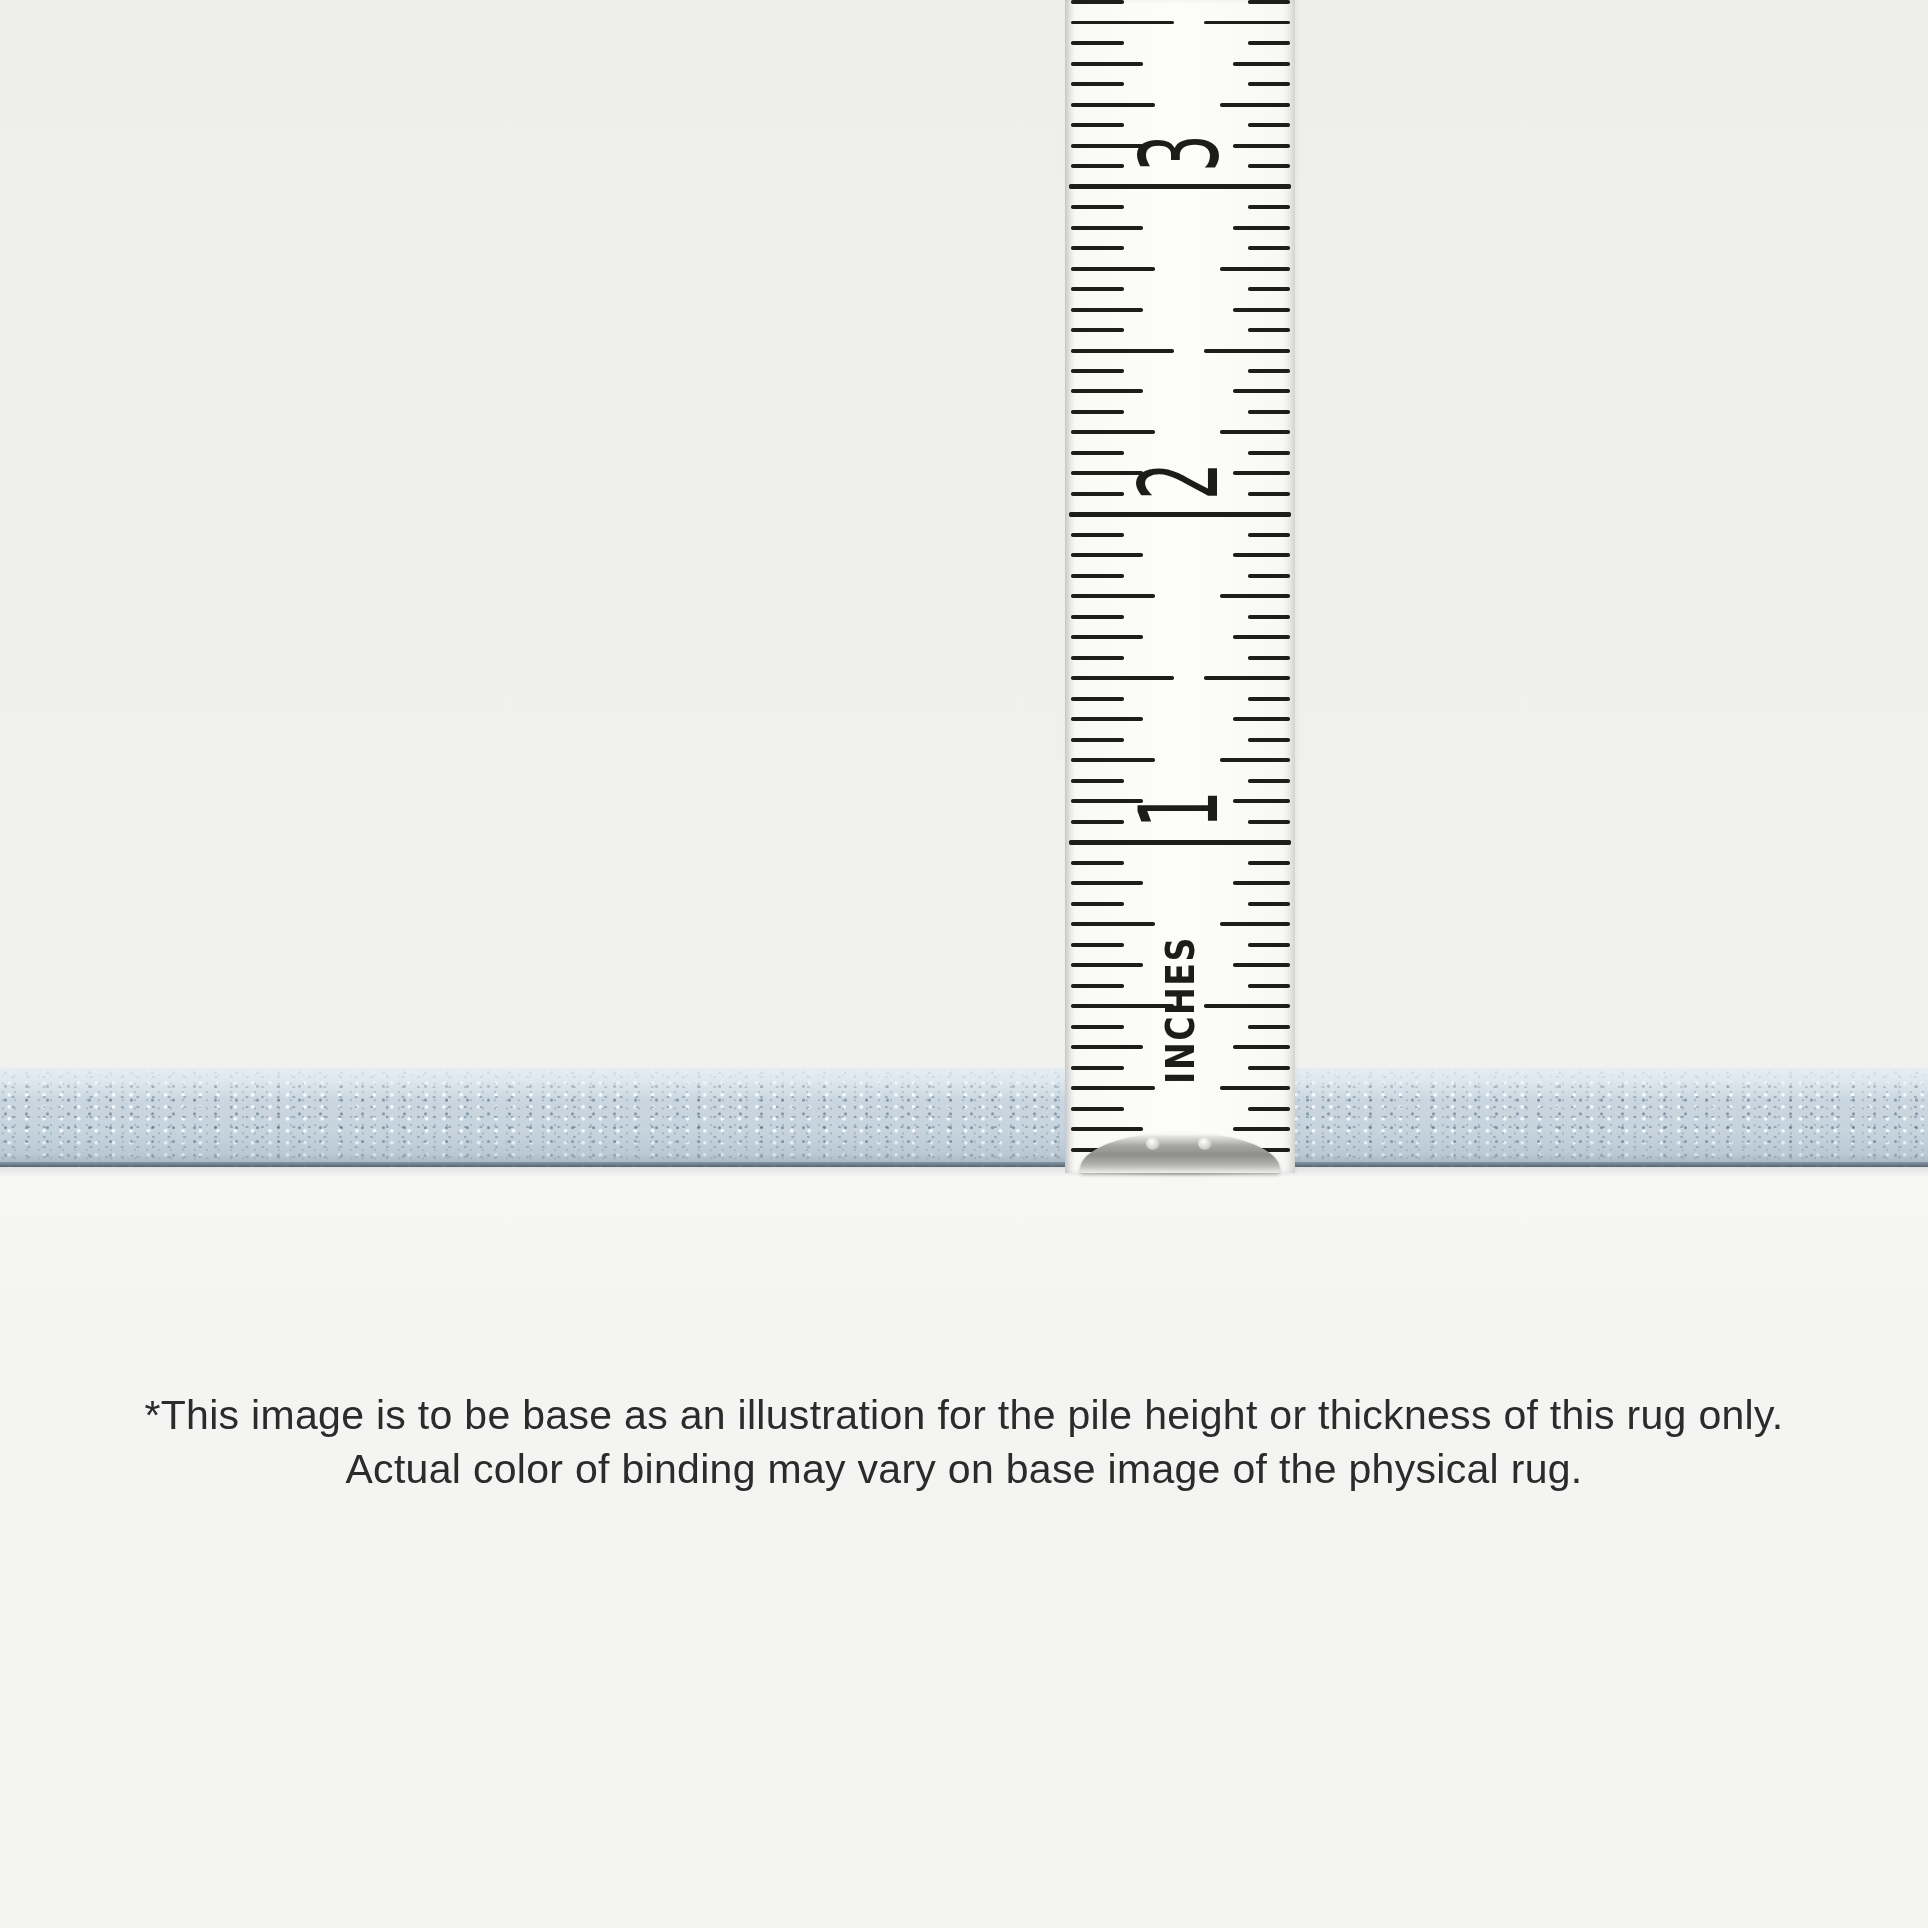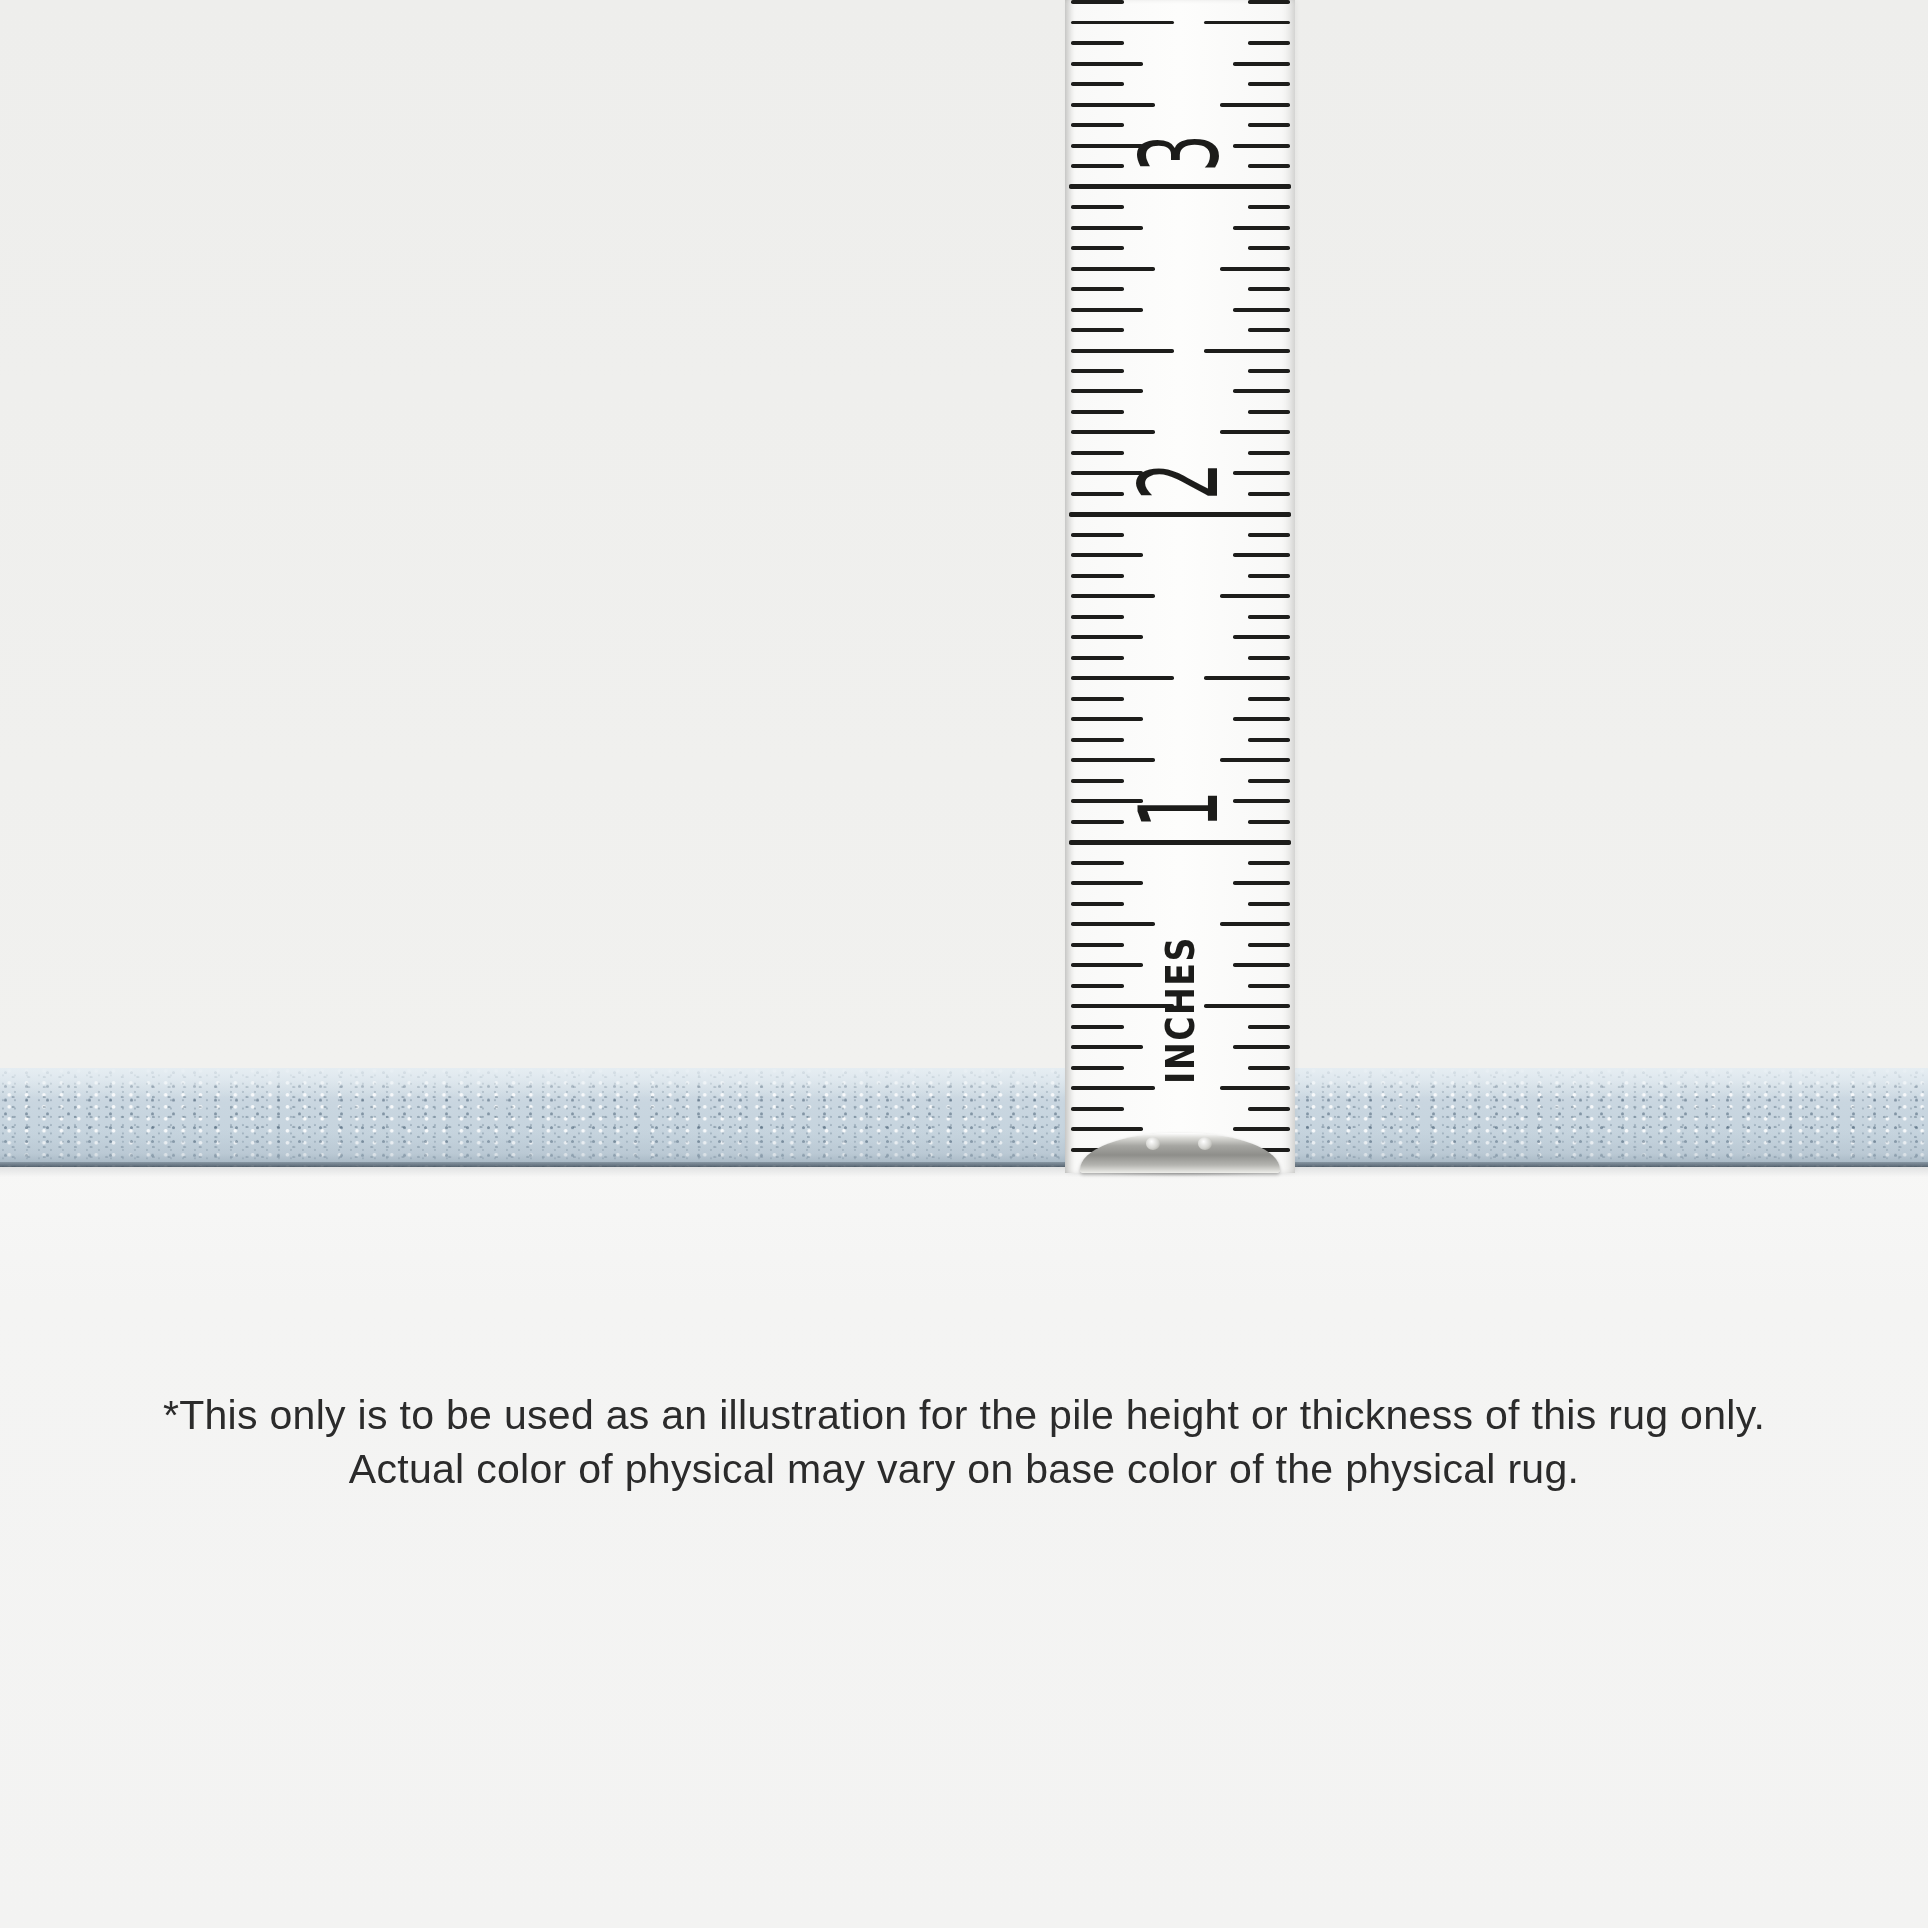--- a/index.html
+++ b/index.html
@@ -228,18 +228,18 @@
       <div class="tick len-sixteenth left" style="top: 0.2px;"></div>
       <div class="tick len-sixteenth right" style="top: 0.2px;"></div>
     <div class="unit-label">INCHES</div>
     <div class="end-clip">
       <span class="rivet r1"></span>
       <span class="rivet r2"></span>
     </div>
   </div>
 
   <div class="caption">
-    <div>*This only is to be used as an illustration for the pile height or thickness of this rug only.</div>
-    <div>Actual color of physical may vary on base color of the physical rug.</div>
+    <div>*This image is to be base as an illustration for the pile height or thickness of this rug only.</div>
+    <div>Actual color of binding may vary on base image of the physical rug.</div>
   </div>
 
 </div>
 
 
 </body></html>

